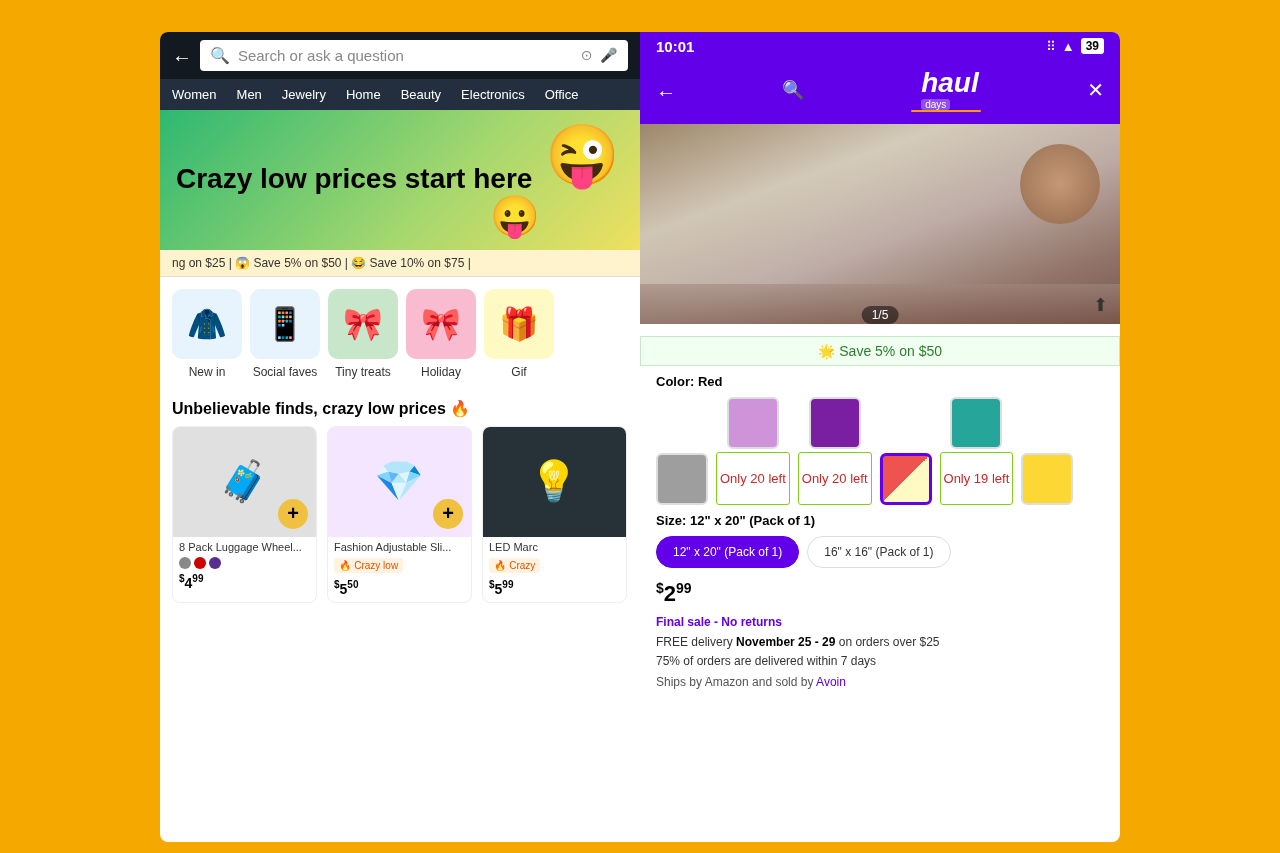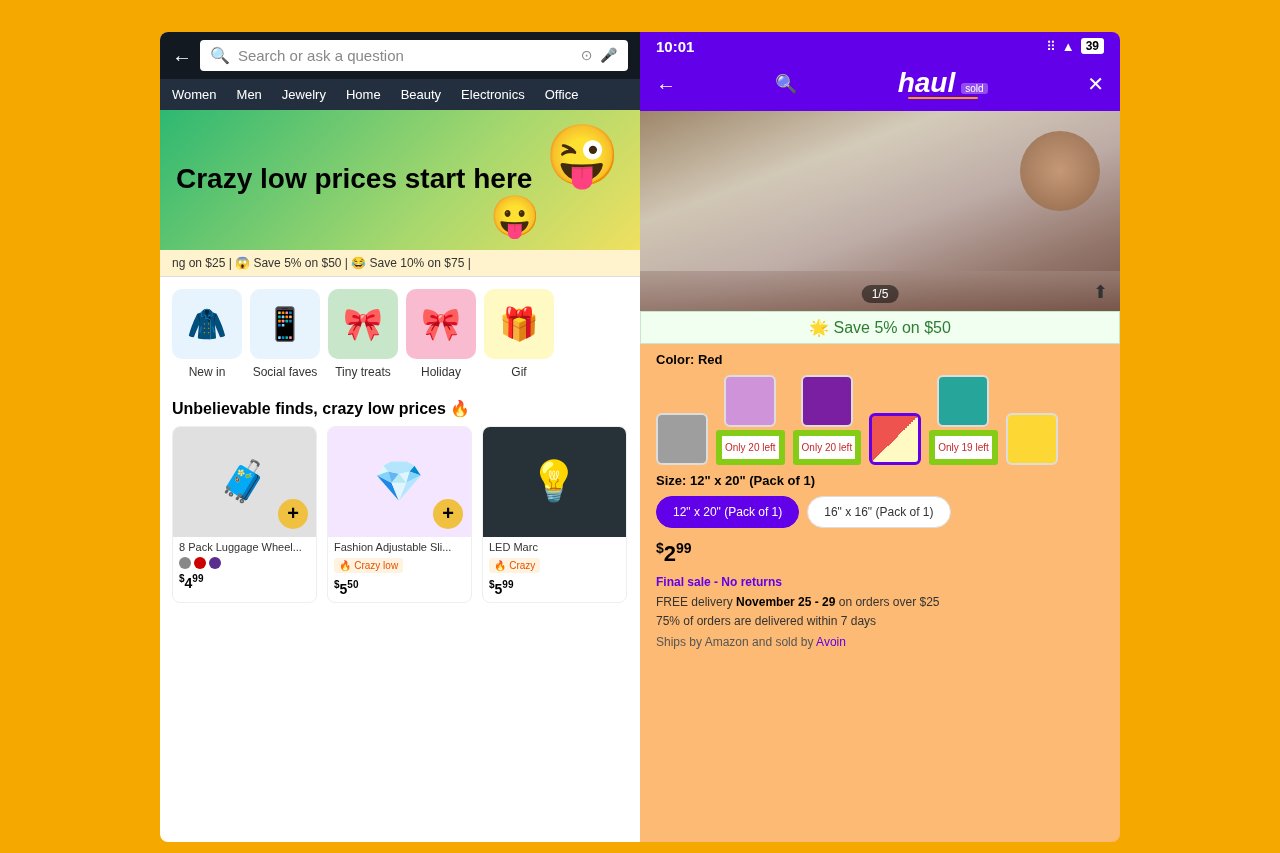--- a/index.html
+++ b/index.html
@@ -217,21 +217,21 @@
       display: inline-block;
     }
     
     .luggage-img { background: #e0e0e0; }
     .bracelet-img { background: #f5e6ff; }
     .led-img { background: #263238; }
 
     
     .right-panel {
       width: 480px;
-      background: #fdba74;
+      background: #ffffff;
       border-radius: 0 8px 8px 0;
       overflow: hidden;
       flex-shrink: 0;
       display: flex;
       flex-direction: column;
     }
     .mobile-status {
       background: #6200ea;
       display: flex;
       justify-content: space-between;
@@ -295,21 +295,21 @@
       justify-content: center;
       overflow: hidden;
     }
     .pillow-visual {
       position: absolute;
       inset: 0;
       background: linear-gradient(135deg, #8d6e63 0%, #d7ccc8 40%, #bcaaa4 100%);
     }
     .image-counter {
       position: absolute;
-      bottom: 8px;
+      bottom: 0;
       left: 50%;
       transform: translateX(-50%);
       background: rgba(0,0,0,0.5);
       color: #fff;
       padding: 2px 10px;
       border-radius: 10px;
       font-size: 12px;
     }
     .share-btn {
       position: absolute;
@@ -317,22 +317,23 @@
       right: 12px;
       color: #333;
       font-size: 18px;
       cursor: pointer;
     }
     .save-badge {
       background: #f0fff0;
       border: 1px solid #c8e6c9;
       padding: 6px 16px;
       text-align: center;
-      font-size: 16px;
+      font-size: 14px;
       color: #2e7d32;
+      margin-top: 12px;
     }
     .product-title-row {
       display: flex;
       align-items: flex-start;
       padding: 10px 16px 0;
       gap: 8px;
     }
     .product-title {
       font-size: 13px;
       color: #333;
@@ -364,26 +365,26 @@
       width: 52px;
       height: 52px;
       border-radius: 6px;
       border: 2px solid #ddd;
       cursor: pointer;
     }
     .swatch.selected {
       border: 3px solid #6200ea;
     }
     .swatch-label {
-      font-size: 10px;
+      font-size: 13px;
       color: #c62828;
       background: #fff;
-      border: 6px solid #84cc16;
+      border: 1px solid #84cc16;
       border-radius: 3px;
-      padding: 6px 3px;
+      padding: 18px 3px;
       white-space: nowrap;
     }
     .swatch-gray { background: #9e9e9e; }
     .swatch-lavender { background: #ce93d8; }
     .swatch-purple { background: #7b1fa2; }
     .swatch-red-cream { background: linear-gradient(135deg, #ef5350 50%, #fff9c4 50%); }
     .swatch-teal { background: #26a69a; }
     .swatch-yellow { background: #fdd835; }
     .size-section {
       padding: 0 16px 8px;
@@ -549,23 +550,23 @@
         <span>⠿</span>
         <span>▲</span>
         <span class="battery-badge">39</span>
       </div>
     </div>
 
     <div class="haul-header">
       <span class="haul-back">←</span>
       <span class="haul-search">🔍</span>
       <div class="haul-logo">
-        <div style="display:flex;align-items:baseline;gap:2px;">
+        <div style="display:flex;align-items:baseline;gap:2px;flex-direction:column;">
           <span class="haul-logo-text">haul</span>
-          <span class="haul-beta">sold</span>
+          <span class="haul-beta">days</span>
         </div>
         <div class="haul-logo-line"></div>
       </div>
       <span class="haul-close">✕</span>
     </div>
 
     <div class="product-image-area">
       <div class="pillow-visual">
 
         <div style="position:absolute;inset:0;background:linear-gradient(160deg,#a0896b 0%,#d4cbb8 30%,#bcaaa4 55%,#8d6e63 80%,#6d4c41 100%);opacity:0.9;"></div>

